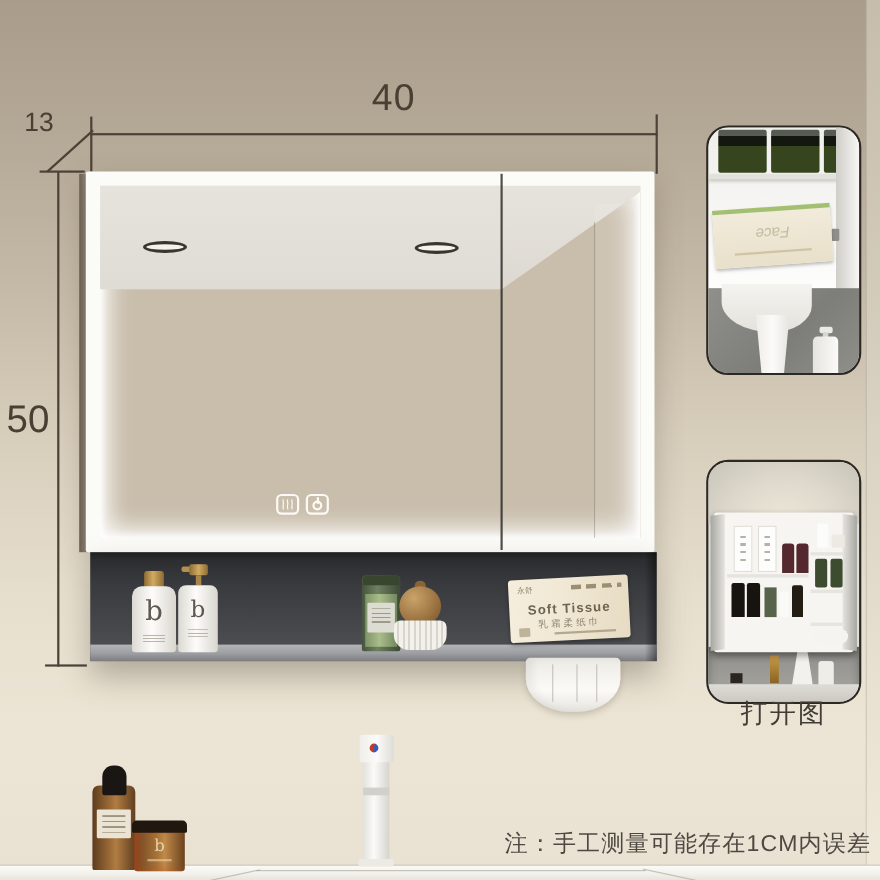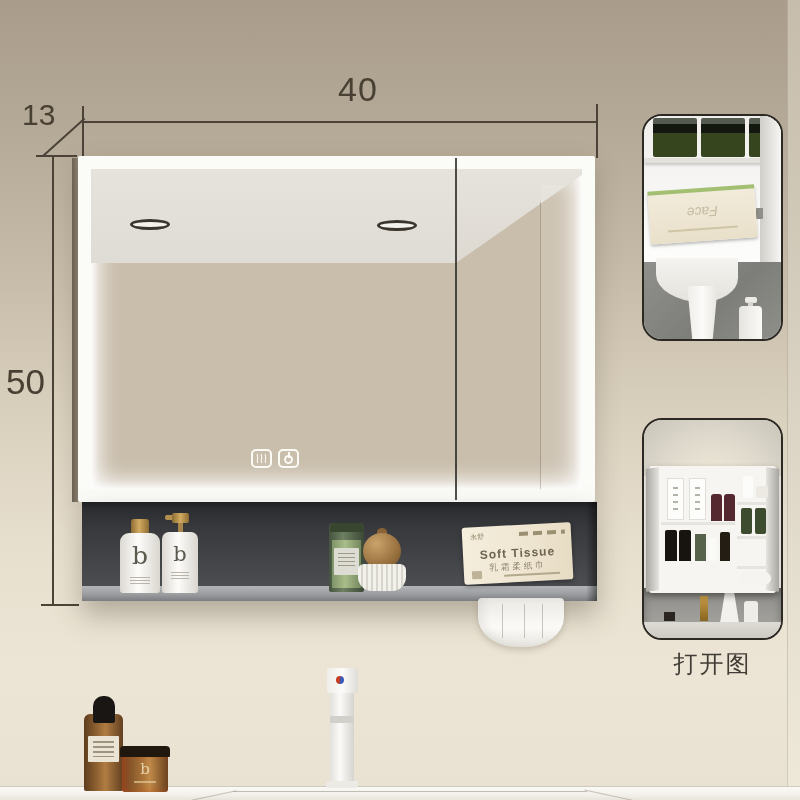--- a/index.html
+++ b/index.html
@@ -10,21 +10,21 @@
   .abs { position:absolute; }
 
   
   .wall-strip { left:787px; top:0; width:13px; height:800px;
     background:linear-gradient(180deg,#c6bdac 0%, #d5cdbd 40%, #e6e0d1 75%, #efe9da 100%);
     border-left:1px solid rgba(110,100,85,0.22); }
 
   
   .dim-text { color:#494034; }
   .dim-80-label { left:338px; top:70px; font-size:34px; letter-spacing:1px; }
-  .dim-13-label { left:22px; top:98px; font-size:30px; }
+  .dim-13-label { left:22px; top:98px; font-size:24px; }
   .dim-70-label { left:6px; top:362px; font-size:35px; }
   .dim-line { background:#4b4238; }
   .dim-80-line  { left:82px; top:121px; width:516px; height:2px; }
   .dim-80-tickL { left:82px; top:106px; width:2px; height:50px; }
   .dim-80-tickR { left:596px; top:104px; width:2px; height:54px; }
   .dim-13-diag  { left:43px; top:155px; width:56px; height:2px; transform-origin:0 50%; transform:rotate(-42deg); }
   .dim-70-line  { left:52px; top:156px; width:2px; height:450px; }
   .dim-70-tickT { left:36px; top:155px; width:41px; height:2px; }
   .dim-70-tickB { left:41px; top:604px; width:38px; height:2px; }
 
@@ -148,21 +148,21 @@
     font-family:"DejaVu Serif",serif; font-size:15px; color:#e6d3ac; }
   .amber-jar-line { left:134px; top:781px; width:22px; height:2px; background:rgba(235,215,170,0.6); }
 
   
   .inset { left:642px; width:141px; border:2px solid #2c2824; border-radius:20px; overflow:hidden;
     background:#e8e6e0; }
   .inset-1 { top:114px; height:227px; }
   .inset-2 { top:418px; height:222px; }
   .caption { left:642px; width:141px; text-align:center; font-size:24px; color:#413d36; letter-spacing:2px; }
   .caption-1 { top:344px; }
-  .caption-2 { top:648px; }
+  .caption-2 { top:632px; }
 
   
   .i1-cabinet { left:0; top:0; width:137px; height:146px; background:linear-gradient(180deg,#efeeeb,#fdfdfc); }
   .i1-bottle { top:2px; width:44px; height:39px; border-radius:2px;
     background:linear-gradient(180deg,#565b52 0 15%, #14170f 15% 38%, #37451f 38% 100%); }
   .i1-bottle-a { left:9px; } .i1-bottle-b { left:57px; }
   .i1-bottle-c { left:105px; width:26px; }
   .i1-shelfboard { left:0; top:42px; width:137px; height:5px; background:#e3e1dc;
     box-shadow:0 2px 3px rgba(0,0,0,0.18); }
   .i1-door { left:116px; top:0; width:21px; height:150px;
@@ -386,14 +386,15 @@
       <div class="abs i2-darkb2"></div>
       <div class="abs i2-wtube"></div>
       <div class="abs i2-wjar"></div>
       <div class="abs i2-greenpump i2-gp-a"></div>
       <div class="abs i2-greenpump i2-gp-b"></div>
       <div class="abs i2-towel"></div>
     </div>
   </div>
   <div class="abs caption caption-2">打开图</div>
 
+  <div class="abs note">注：手工测量可能存在1CM内误差</div>
 
 </div>
 
 </body></html>

